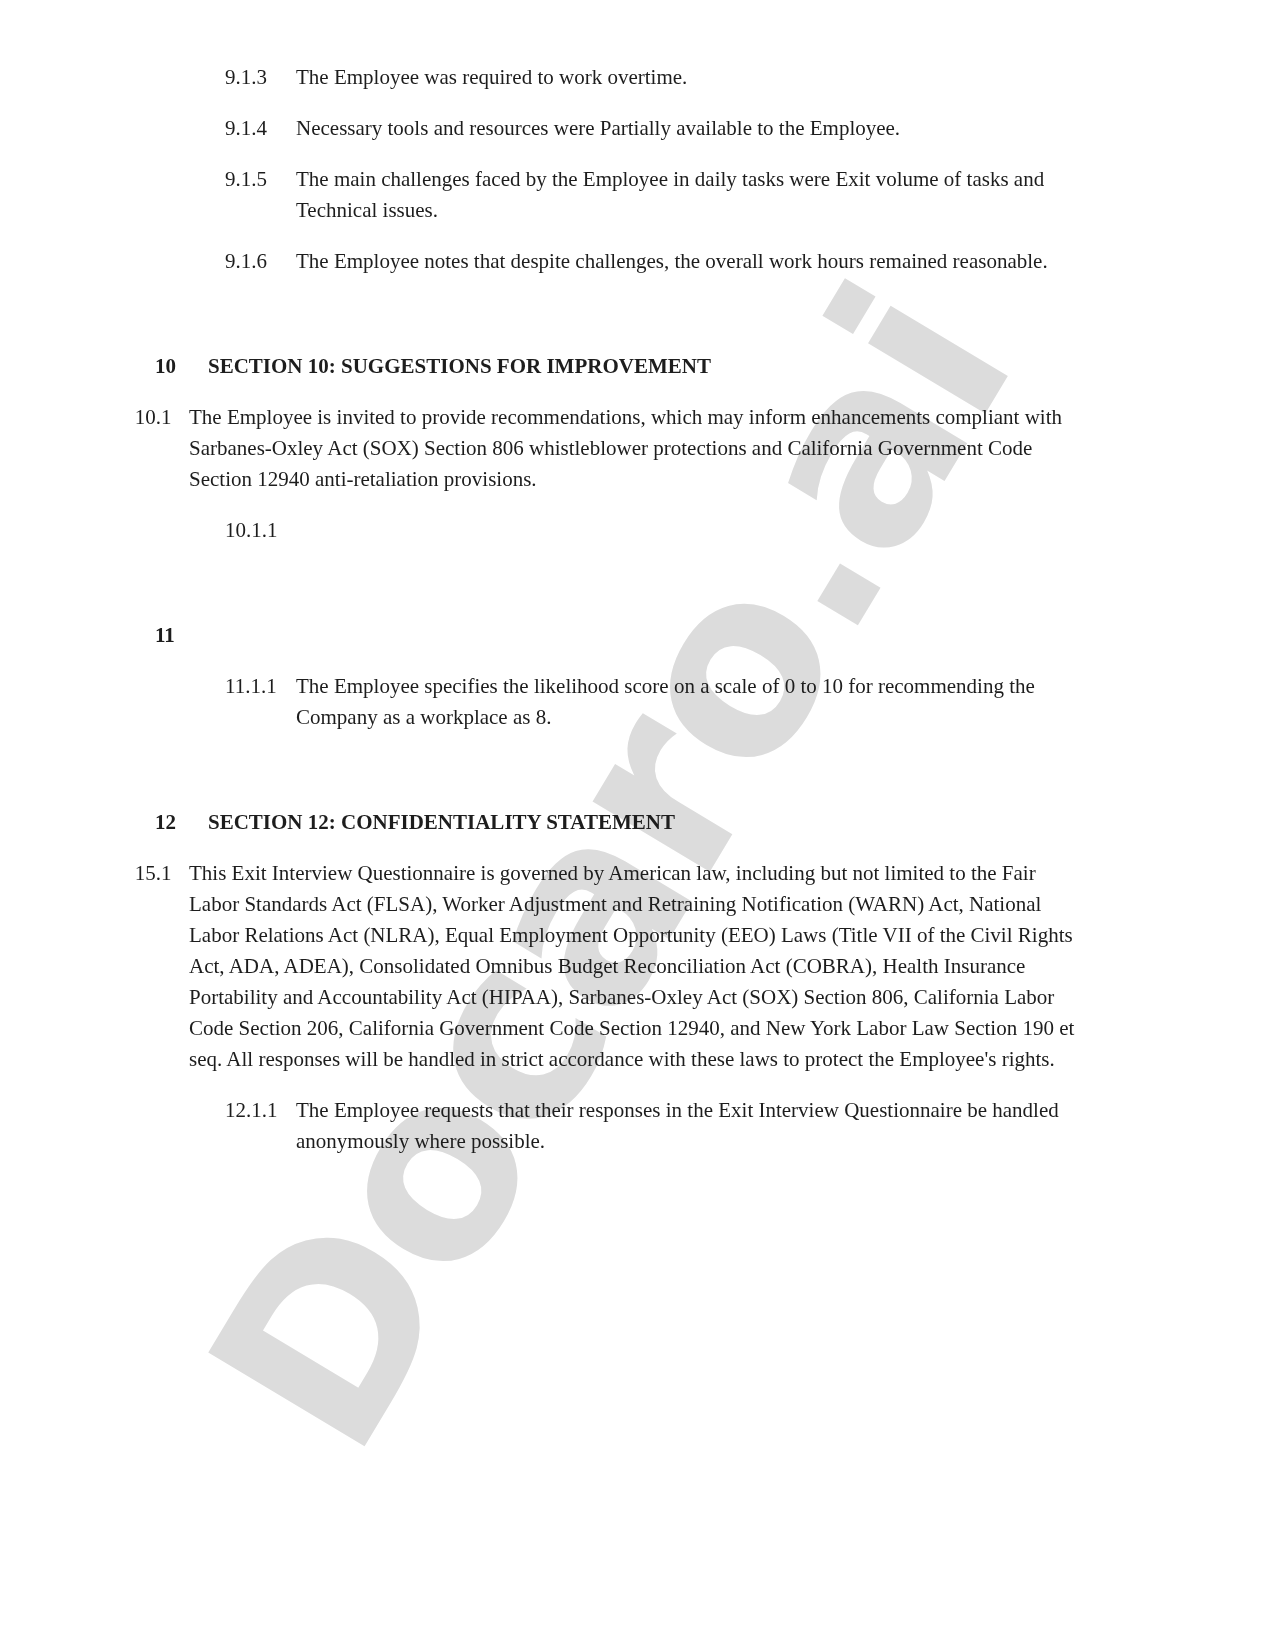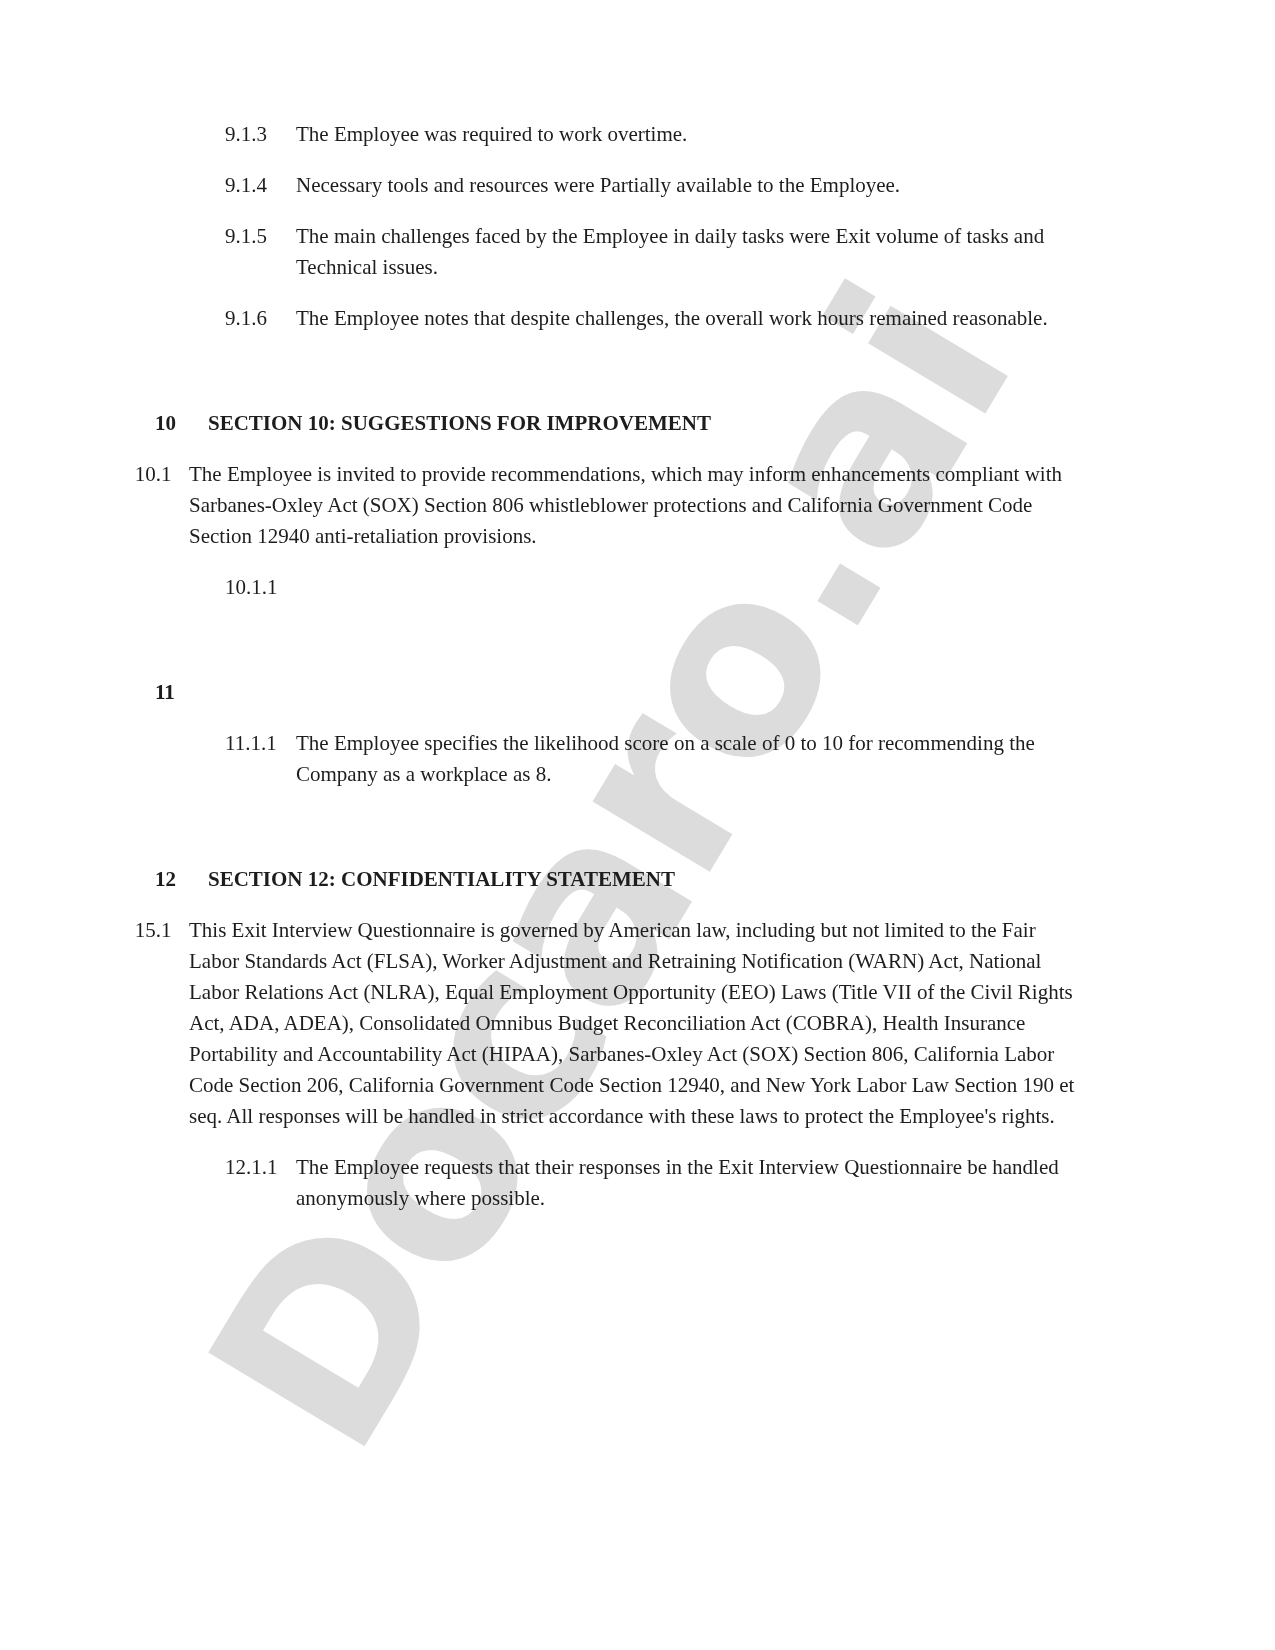--- a/index.html
+++ b/index.html
@@ -27,21 +27,21 @@
     font-size: 250px;
     letter-spacing: -6px;
     color: #dcdcdc;
     white-space: nowrap;
     z-index: 0;
     user-select: none;
   }
   .content {
     position: relative;
     z-index: 1;
-    padding-top: 119px;
+    padding-top: 62px;
     font-size: 21px;
     line-height: 31px;
   }
   .item {
     display: flex;
     align-items: flex-start;
     margin: 0 0 20px 0;
   }
   .item .num {
     flex: 0 0 auto;

